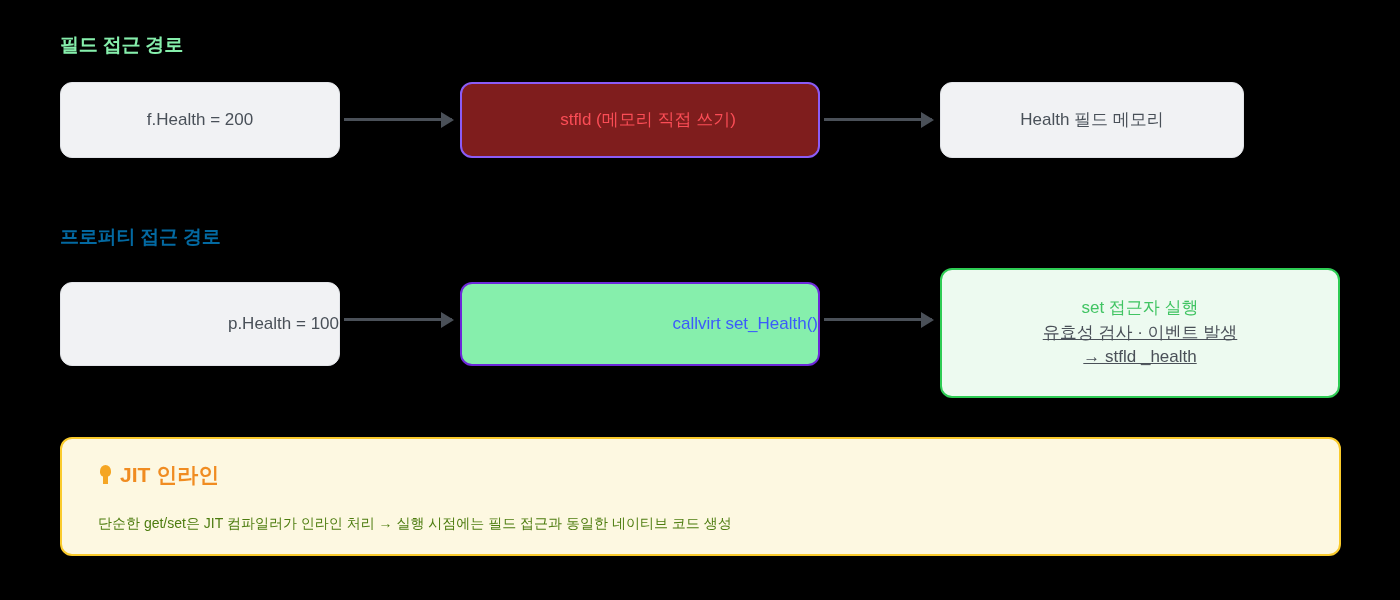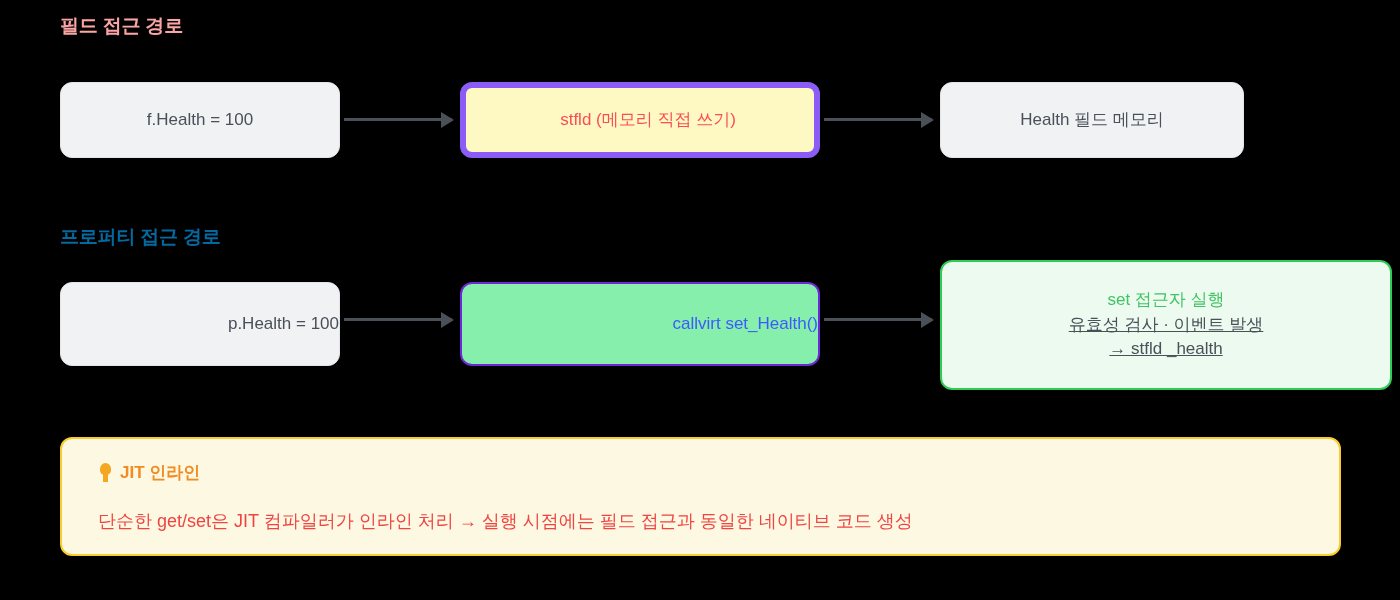--- a/index.html
+++ b/index.html
@@ -11,42 +11,42 @@
   }
   #canvas { position:relative; width:1400px; height:600px; }
 
   .section-title {
     position:absolute;
     font-size:19px;
     font-weight:bold;
     letter-spacing:-0.2px;
     white-space:nowrap;
   }
-  #title-field    { left:60px; top:13px;  color:#fca5a5; }
+  #title-field    { left:60px; top:32px;  color:#86efac; }
   #title-property { left:60px; top:224px; color:#0369a1; }
 
   .node {
     position:absolute;
     border-radius:12px;
     display:flex;
     flex-direction:column;
     align-items:center;
     justify-content:center;
     text-align:center;
     font-size:17px;
     line-height:1.45;
   }
   .node.gray {
     background:#f1f2f4;
     border:1px solid #e2e4e8;
     color:#495058;
   }
   .node.red {
-    background:#fef9c3;
-    border:6px solid #8b5cf6;
+    background:#7f1d1d;
+    border:2px solid #8b5cf6;
     color:#fb4d56;
     padding-left:16px;
   }
   .node.blue {
     background:#86efac;
     border:2px solid #6d28d9;
     color:#3b5bfb;
   }
   .node.green {
     background:#edfaf0;
@@ -55,21 +55,21 @@
   }
   .node .line-accent { color:#41c463; }
   .node .line-sub    { color:#4a5058;text-decoration:underline; }
 
   
   .r1 { top:82px;  height:76px; }
   .r2 { top:282px; height:84px;align-items:flex-end; }
   .col-a { left:60px;  width:280px; }
   .col-b { left:460px; width:360px; }
   .col-c { left:940px; width:304px; }
-  #node-accessor { left:940px; top:260px; width:452px; height:130px;border-radius:12px; }
+  #node-accessor { left:940px; top:268px; width:400px; height:130px;border-radius:12px; }
 
   .arrow {
     position:absolute;
     height:3px;
     background:#4a5058;
   }
   .arrow::after {
     content:"";
     position:absolute;
     right:-2px; top:50%;
@@ -90,52 +90,52 @@
     width:1281px; height:119px;
     background:#fdf8e1;
     border:2px solid #facb2c;
     border-radius:12px;
     padding:22px 36px;
   }
   #callout-head {
     display:flex;
     align-items:center;
     gap:7px;
-    font-size:17px;
+    font-size:21px;
     font-weight:bold;
     color:#f08c21;
     margin-bottom:16px;
   }
   #bulb-icon { display:inline-block; width:15px; height:20px; position:relative; }
   #bulb-icon .glass {
     position:absolute; left:2px; top:0;
     width:11px; height:12px;
     background:#f5a623; border-radius:50% 50% 40% 40%;
   }
   #bulb-icon .neck {
     position:absolute; left:5px; top:10px;
     width:5px; height:9px; background:#f5a623;
   }
   #callout-body {
-    font-size:18px;
-    color:#ef4444;
+    font-size:14px;
+    color:#4d7c0f;
     line-height:1.5;
     white-space:nowrap;
     margin-top:24px;
   }
 </style>
 </head>
 <body>
 
 <div id="canvas">
 
   <div class="section-title" id="title-field">필드 접근 경로</div>
 
   <div class="node gray r1 col-a">
-    <span>f.Health = 100</span>
+    <span>f.Health = 200</span>
   </div>
 
   <div class="arrow" id="arrow-1"></div>
 
   <div class="node red r1 col-b">
     <span>stfld (메모리 직접 쓰기)</span>
   </div>
 
   <div class="arrow" id="arrow-2"></div>
 

